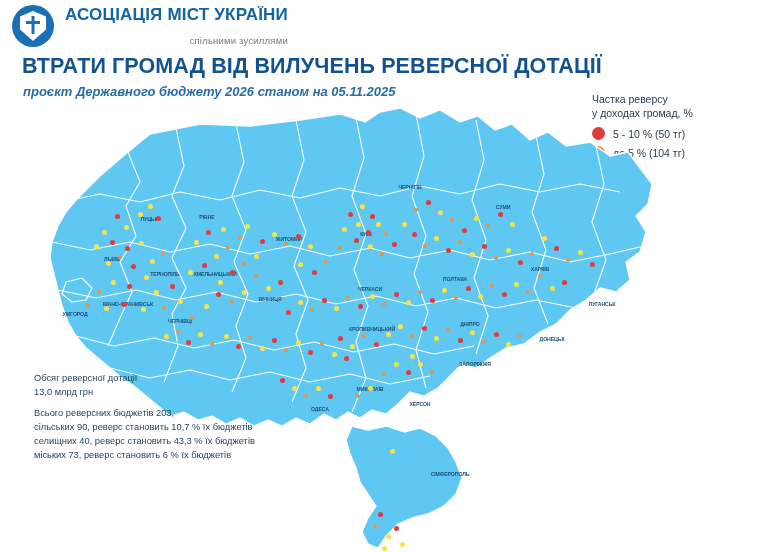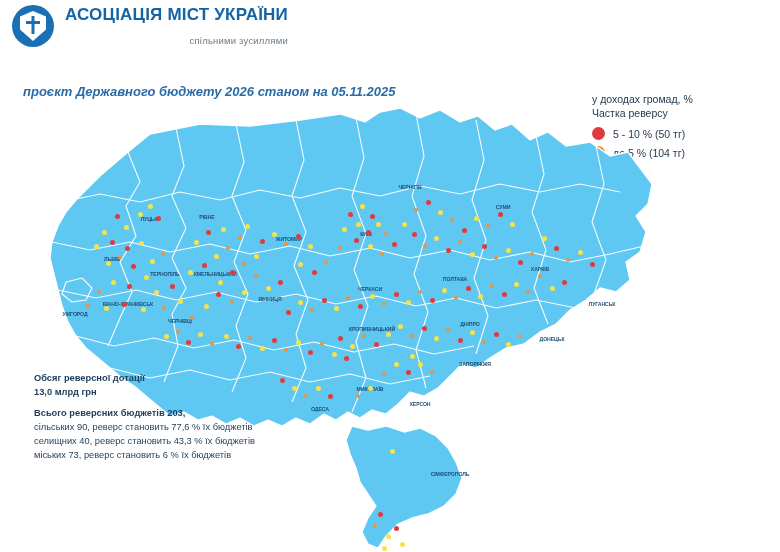--- a/index.html
+++ b/index.html
@@ -71,47 +71,48 @@
   .city-label {
     position:absolute; font-size:4.4px; color:#1f4f77;
     white-space:nowrap; transform:translate(-50%,0);
     letter-spacing:-.1px;
   }
   .city-label.big { font-size:5.2px; font-weight:bold; }
 
   
   .stats { position:absolute; left:34px; top:372px; width:300px; }
   .stat-line { font-size:9.3px; color:#1c3c5a; line-height:1.5; white-space:nowrap; }
-  .stat-line.bold { font-weight:bold; }
+  .stat-line.bold { font-weight:normal; }
   .stat-gap { height:7px; }
   .stat-small { font-size:8.2px; color:#31536f; }
 </style>
 </head>
 <body>
 
 <div class="page">
 
   <div class="header">
     <div class="logo-wrap">
       <div class="logo-circle">
         <div class="logo-inner"></div>
       </div>
     </div>
     <div class="org-text">
       <div class="org-name">АСОЦІАЦІЯ МІСТ УКРАЇНИ</div>
       <div class="org-slogan">спільними зусиллями</div>
     </div>
   </div>
 
+  <div class="main-title">ВТРАТИ ГРОМАД ВІД ВИЛУЧЕНЬ РЕВЕРСНОЇ ДОТАЦІЇ</div>
   <div class="sub-title">проєкт Державного бюджету 2026 станом на 05.11.2025</div>
 
   <div class="legend">
     <div class="legend-title">
+      <div>Частка реверсу</div>
       <div>у доходах громад, %</div>
-      <div>Частка реверсу</div>
     </div>
     <div class="legend-row">
       <span class="legend-dot dot-r"></span>
       <span class="legend-label">5 - 10 % (50 тг)</span>
     </div>
     <div class="legend-row">
       <span class="legend-dot dot-o"></span>
       <span class="legend-label">до 5 % (104 тг)</span>
     </div>
   </div>
@@ -354,18 +355,18 @@
         <div class="dot dot-y" style="left: 331.5px; top: 255.5px; width: 5px; height: 5px;"></div>
         <div class="dot dot-r" style="left: 343.5px; top: 259.5px; width: 5px; height: 5px;"></div>
       </div>
   </div>
 
   <div class="stats">
     <div class="stat-line bold">Обсяг реверсної дотації</div>
     <div class="stat-line bold">13,0 млрд грн</div>
     <div class="stat-gap"></div>
     <div class="stat-line bold">Всього реверсних бюджетів  203,</div>
-    <div class="stat-line">сільських 90, реверс становить 77,6 % їх бюджетів</div>
+    <div class="stat-line">сільських 90, реверс становить 10,7 % їх бюджетів</div>
     <div class="stat-line">селищних 40, реверс становить 43,3 % їх бюджетів</div>
     <div class="stat-line">міських 73, реверс становить 6 % їх бюджетів</div>
   </div>
 
 </div>
 
 </body></html>

